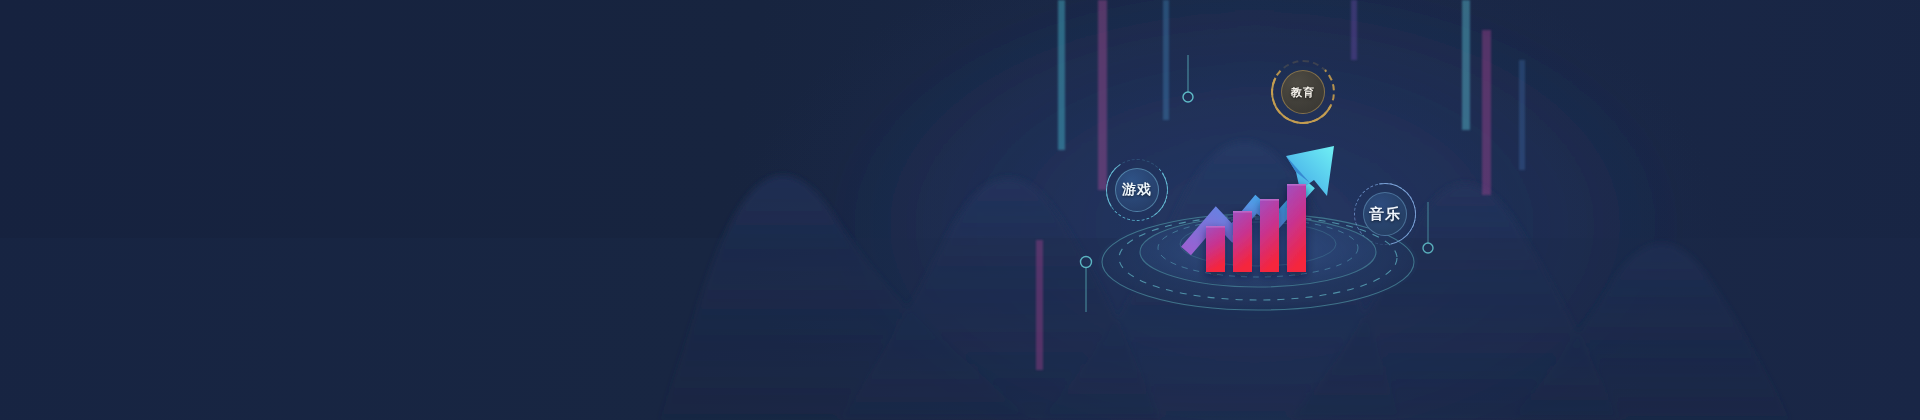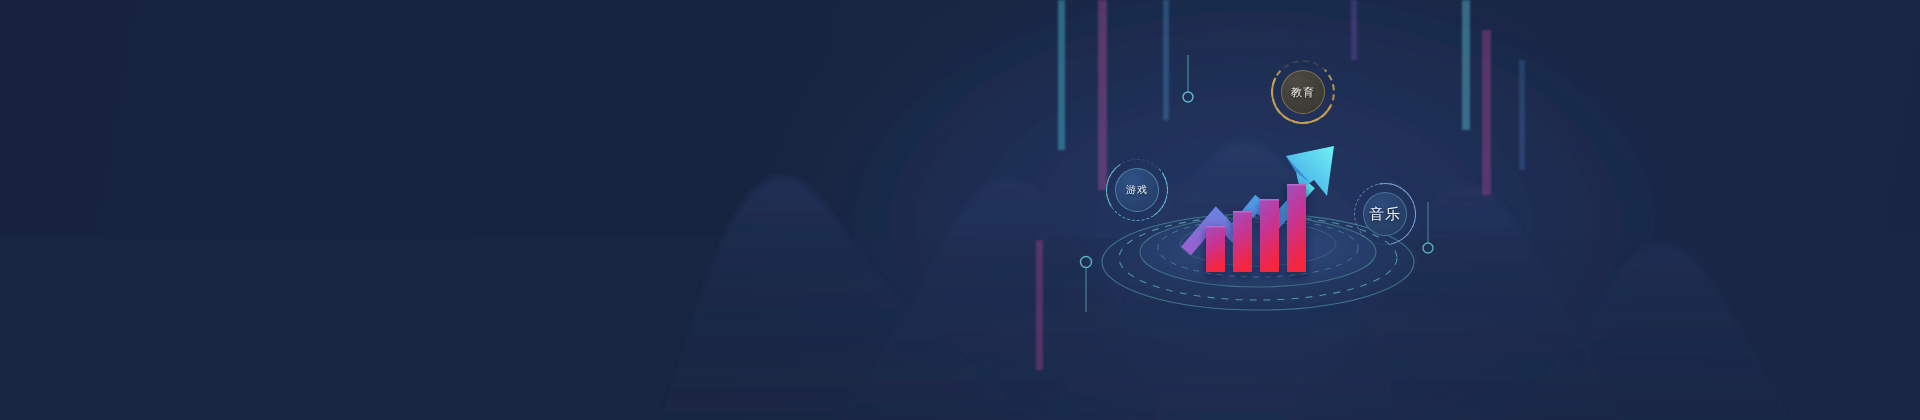--- a/index.html
+++ b/index.html
@@ -26,41 +26,42 @@
     box-sizing:border-box;
   }
   .badge .disc{
     position:absolute;
     border-radius:50%;
     display:flex;align-items:center;justify-content:center;
     box-sizing:border-box;
     letter-spacing:1px;
     white-space:nowrap;
     user-select:none;
+    font-weight:bold;
   }
 
   
   #badge-games{left:1137px;top:190px;}
   #badge-games .ring{
     left:-31px;top:-31px;width:62px;height:62px;
     border:1.6px dashed rgba(90,178,205,.95);
     border-top-color:rgba(90,178,205,.25);
   }
   #badge-games .ring2{
     left:-31px;top:-31px;width:62px;height:62px;
     border:1.6px solid transparent;
     border-left-color:rgba(104,190,214,.9);
     border-right-color:rgba(104,190,214,.9);
     transform:rotate(12deg);
   }
   #badge-games .disc{
     left:-22px;top:-22px;width:44px;height:44px;
     background:radial-gradient(circle at 38% 30%, #2f5387 0%, #27406c 70%, #23395f 100%);
     border:1px solid rgba(120,190,220,.5);
-    color:#eef6fb;font-size:10px;
+    color:#eef6fb;font-size:14px;
     text-shadow:0 1px 3px rgba(0,0,0,.6);
     text-align:right;
   }
 
   
   #badge-edu{left:1303px;top:92px;}
   #badge-edu .ring{
     left:-32px;top:-32px;width:64px;height:64px;
     border:2px dashed rgba(190,152,77,.95);
     border-top-color:rgba(190,152,77,.2);

